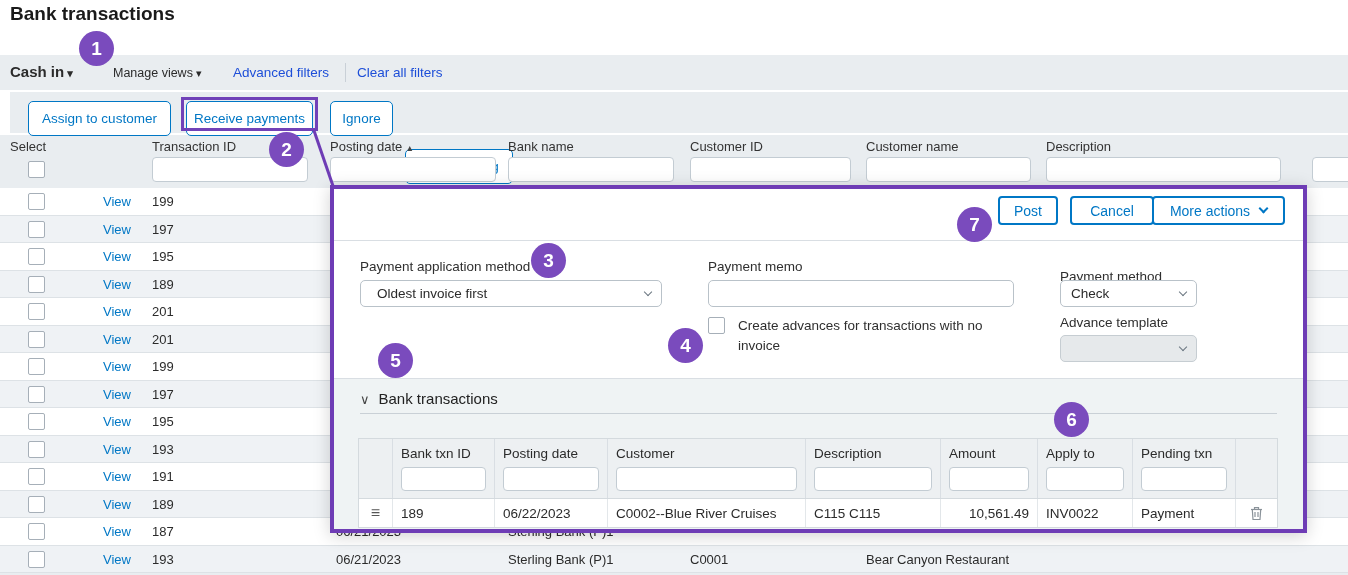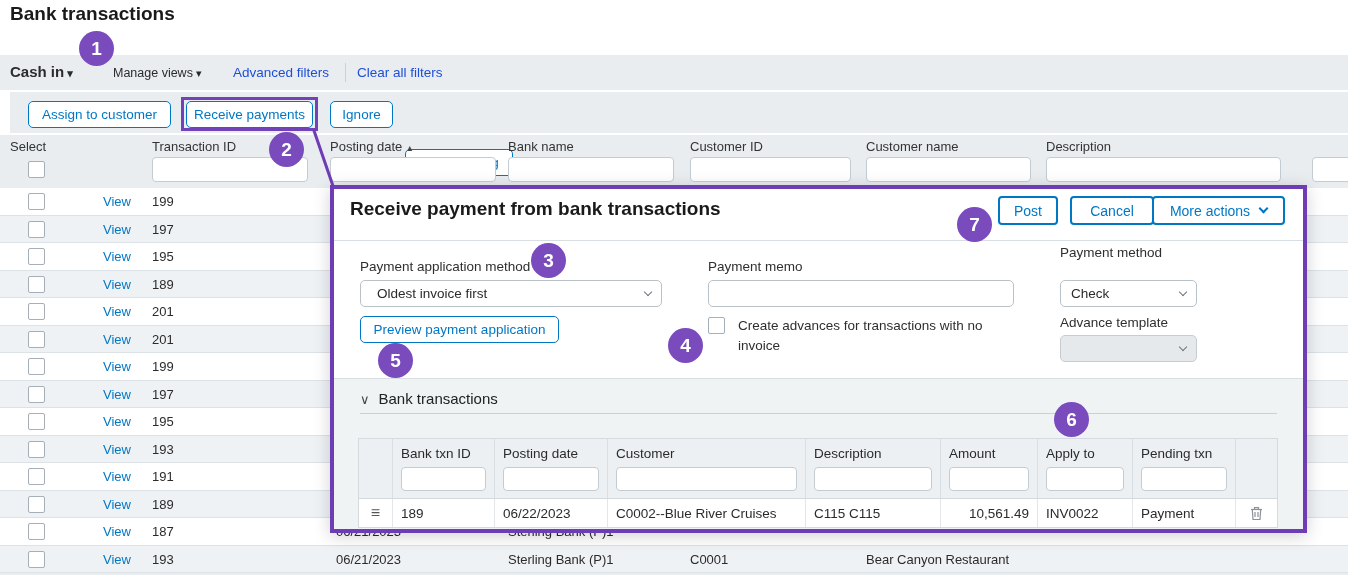--- a/index.html
+++ b/index.html
@@ -19,21 +19,21 @@
   
   #cash-in{position:absolute;left:10px;top:63px;font-size:15px;font-weight:700;color:#2b2b2b;cursor:pointer;}
   #cash-in .caret,#manage-views .caret{font-size:11px;margin-left:3px;color:#2b2b2b;}
   #manage-views{position:absolute;left:113px;top:66px;font-size:12.5px;color:#2b2b2b;cursor:pointer;}
   .toollink{position:absolute;top:65px;font-size:13.5px;color:#1d4ed8;cursor:pointer;text-decoration:none;}
   #adv-filters{left:233px;}
   #clear-filters{left:357px;}
   .vsep{position:absolute;left:345px;top:63px;width:1px;height:19px;background:#c9d0d7;}
 
   
-  .btn-blue{position:absolute;top:101px;height:27px;border:1.5px solid #0077c5;border-radius:5px;background:#fff;color:#0077c5;font-size:13.5px;display:flex;align-items:center;justify-content:center;cursor:pointer;}
+  .btn-blue{position:absolute;top:101px;height:35px;border:1.5px solid #0077c5;border-radius:5px;background:#fff;color:#0077c5;font-size:13.5px;display:flex;align-items:center;justify-content:center;cursor:pointer;}
   #btn-assign{left:28px;width:143px;}
   #btn-receive{left:186px;width:127px;}
   #btn-ignore{left:330px;width:63px;}
   #btn-stop{left:405px;width:108px;margin-top:48px;}
 
   
   .hlbl{position:absolute;top:139px;font-size:13px;color:#333;}
   #h-select{left:10px;} #h-txid{left:152px;} #h-pdate{left:330px;}
   #h-bank{left:508px;} #h-custid{left:690px;} #h-custname{left:866px;} #h-desc{left:1046px;}
   .sortarrow{font-size:10px;margin-left:5px;color:#444;}
@@ -59,21 +59,21 @@
   #dialog{position:absolute;left:330px;top:185px;width:977px;height:348px;background:#fff;border:4px solid #6e3cb5;z-index:10;box-shadow:0 3px 16px rgba(0,0,0,.18);}
   #dlg-title{position:absolute;left:16px;top:9px;font-size:19px;font-weight:700;color:#1a1a1a;}
   .dlg-btn{position:absolute;top:7px;height:29px;border:2px solid #0077c5;border-radius:4px;background:#fff;color:#0077c5;font-size:14px;display:flex;align-items:center;justify-content:center;cursor:pointer;}
   #btn-post{left:664px;width:60px;}
   #btn-cancel{left:736px;width:84px;}
   #btn-more{left:818px;width:133px;}
   .chev{width:7px;height:7px;border-right:2px solid #0077c5;border-bottom:2px solid #0077c5;transform:rotate(45deg);margin-left:10px;margin-top:-4px;}
   #dlg-divider{position:absolute;left:0;top:51px;width:969px;height:1px;background:#d9dee3;}
 
   .dlbl{position:absolute;font-size:13.5px;color:#2f2f2f;}
-  #lbl-pam{left:26px;top:70px;} #lbl-memo{left:374px;top:70px;} #lbl-pm{left:726px;top:56px;} #lbl-at{left:726px;top:126px;}
+  #lbl-pam{left:26px;top:70px;} #lbl-memo{left:374px;top:70px;} #lbl-pm{left:726px;top:80px;} #lbl-at{left:726px;top:126px;}
   .dselect{position:absolute;height:27px;border:1px solid #b9c2c9;border-radius:5px;background:#fff;font-size:13.5px;display:flex;align-items:center;justify-content:space-between;padding:0 10px;color:#2b2b2b;cursor:pointer;}
   #sel-pam{left:26px;top:91px;width:302px;padding-left:16px;}
   #sel-pm{left:726px;top:91px;width:137px;}
   #sel-at{left:726px;top:146px;width:137px;background:#e6e9eb;border-color:#c6cdd2;cursor:default;}
   .schev{width:6px;height:6px;border-right:1.5px solid #6a7680;border-bottom:1.5px solid #6a7680;transform:rotate(45deg);margin-top:-3px;flex:0 0 auto;}
   #inp-memo{position:absolute;left:374px;top:91px;width:306px;height:27px;border:1px solid #b9c2c9;border-radius:5px;background:#fff;font:13.5px "Liberation Sans",sans-serif;padding:0 8px;}
   #btn-preview{position:absolute;left:26px;top:127px;width:199px;height:27px;border:1.5px solid #0077c5;border-radius:5px;background:#fff;color:#0077c5;font-size:13.5px;display:flex;align-items:center;justify-content:center;cursor:pointer;}
   #chk-adv{position:absolute;left:374px;top:128px;}
   #lbl-adv{position:absolute;left:404px;top:127px;width:262px;font-size:13.5px;line-height:1.5;color:#2f2f2f;}
 
@@ -217,35 +217,33 @@
       <span class="cell c-id">193</span>
       <span class="cell c-date">06/21/2023</span>
       <span class="cell c-bank">Sterling Bank (P)1</span>
       <span class="cell c-custid">C0001</span>
       <span class="cell c-custname">Bear Canyon Restaurant</span>
     </div>
   </div>
 <div id="bottom-strip"></div>
 
 <div id="dialog">
-  <div id="dlg-title">Receive payment from bank transactions</div>
   <div id="btn-post" class="dlg-btn">Post</div>
   <div id="btn-cancel" class="dlg-btn">Cancel</div>
   <div id="btn-more" class="dlg-btn">
       <span>More actions</span>
       <span class="chev"></span>
     </div>
   <div id="dlg-divider"></div>
 
   <div id="lbl-pam" class="dlbl">Payment application method</div>
   <div id="sel-pam" class="dselect">
       <span>Oldest invoice first</span>
       <span class="schev"></span>
     </div>
-  <div id="btn-preview">Preview payment application</div>
 
   <div id="lbl-memo" class="dlbl">Payment memo</div>
   <input id="inp-memo" value="" style="">
   <span id="chk-adv" class="cb"></span>
   <div id="lbl-adv">Create advances for transactions with no invoice</div>
 
   <div id="lbl-pm" class="dlbl">Payment method</div>
   <div id="sel-pm" class="dselect">
       <span>Check</span>
       <span class="schev"></span>

